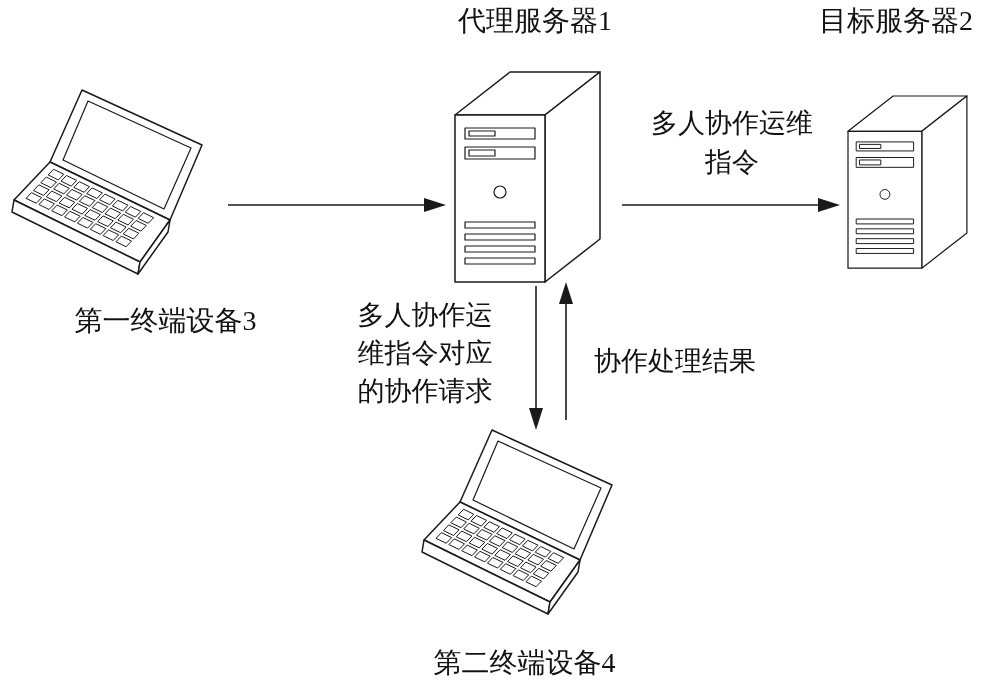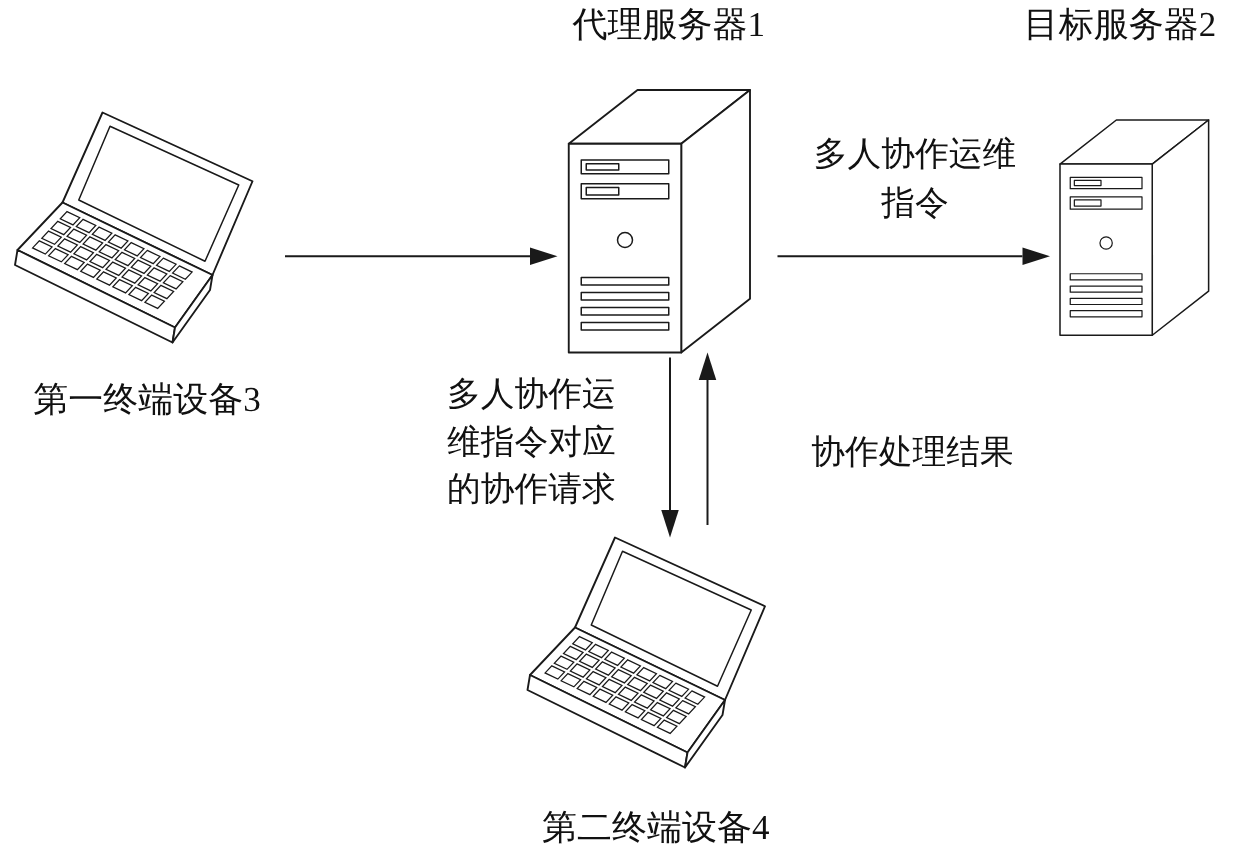--- a/index.html
+++ b/index.html
@@ -117,27 +117,27 @@
     <g>
       <line class="arrow-line" x1="566" y1="420" x2="566" y2="304"></line>
       <polygon class="arrow-head" points="566,282 559,304 573,304"></polygon>
     </g>
   </svg>
 
   <div class="lbl node-lbl" style="left:425px;top:4px;width:220px;">代理服务器1</div>
 
   <div class="lbl node-lbl" style="left:786px;top:4px;width:220px;">目标服务器2</div>
 
-  <div class="lbl node-lbl" style="left:0px;top:304px;width:235px;">第一终端设备3</div>
+  <div class="lbl node-lbl" style="left:0px;top:304px;width:235px;padding-left:48px;">第一终端设备3</div>
 
   <div class="lbl node-lbl" style="left:412px;top:646px;width:225px;">第二终端设备4</div>
 
 
   <div class="lbl edge-lbl" style="left:330px;top:296px;width:190px;line-height:38px;">多人协作运
 维指令对应
 的协作请求</div>
 
   <div class="lbl edge-lbl" style="left:622px;top:104px;width:220px;">多人协作运维
 指令</div>
 
-  <div class="lbl edge-lbl" style="left:601px;top:342px;width:210px;text-align:right;">协作处理结果</div>
+  <div class="lbl edge-lbl" style="left:570px;top:342px;width:210px;">协作处理结果</div>
 
 </div>
 
 </body></html>

